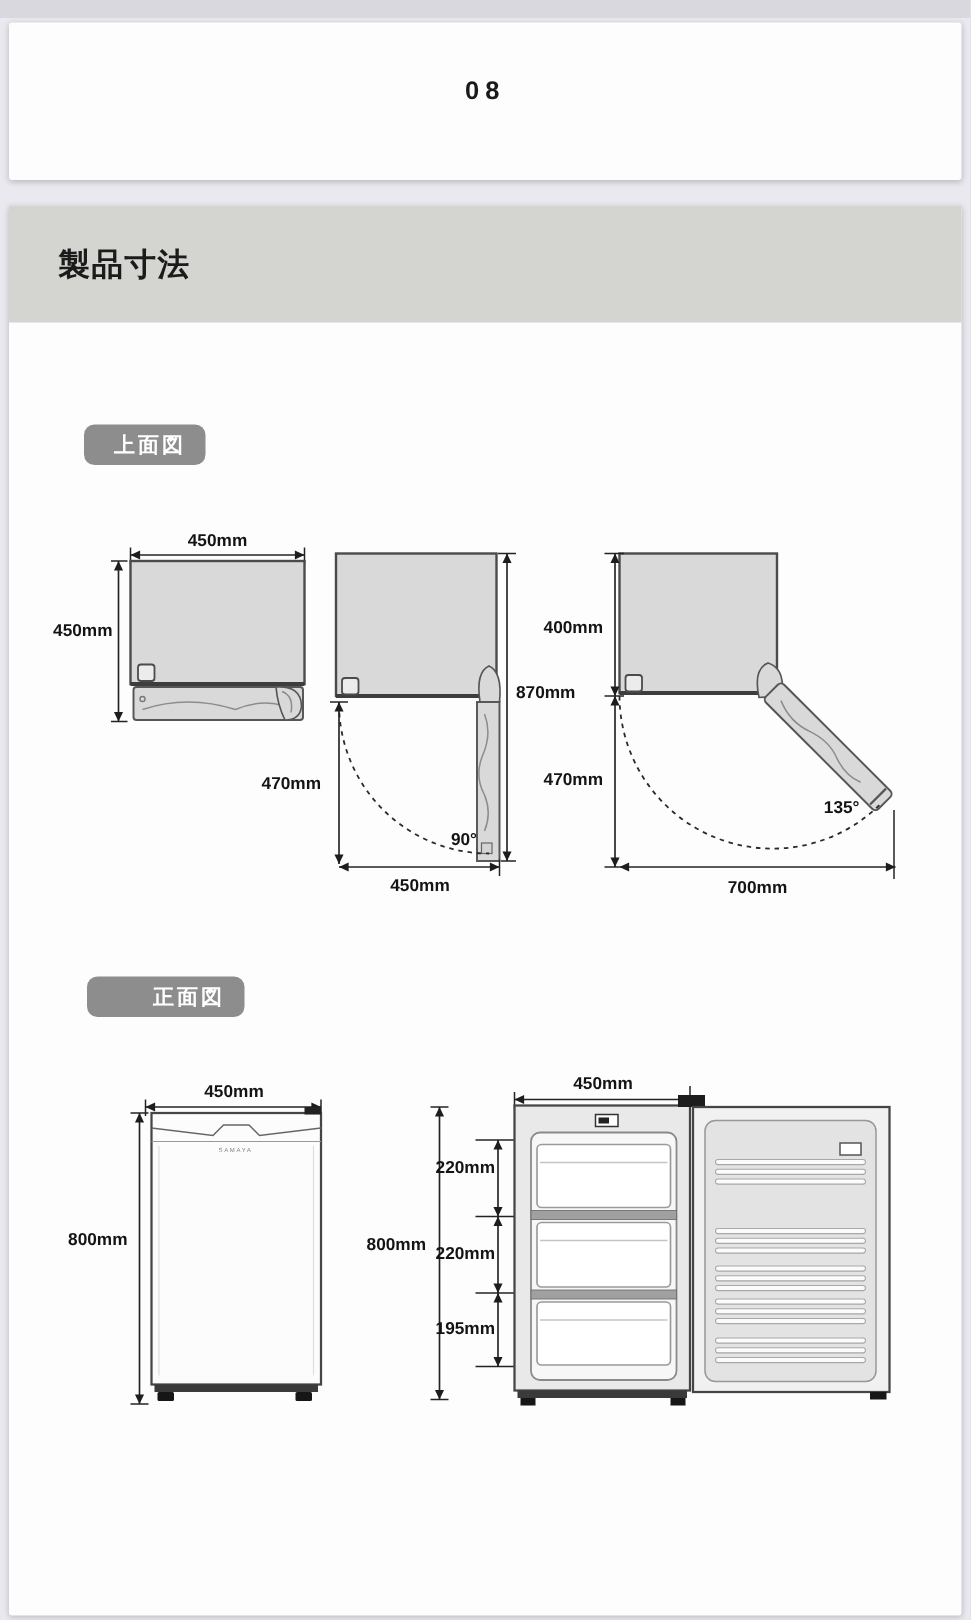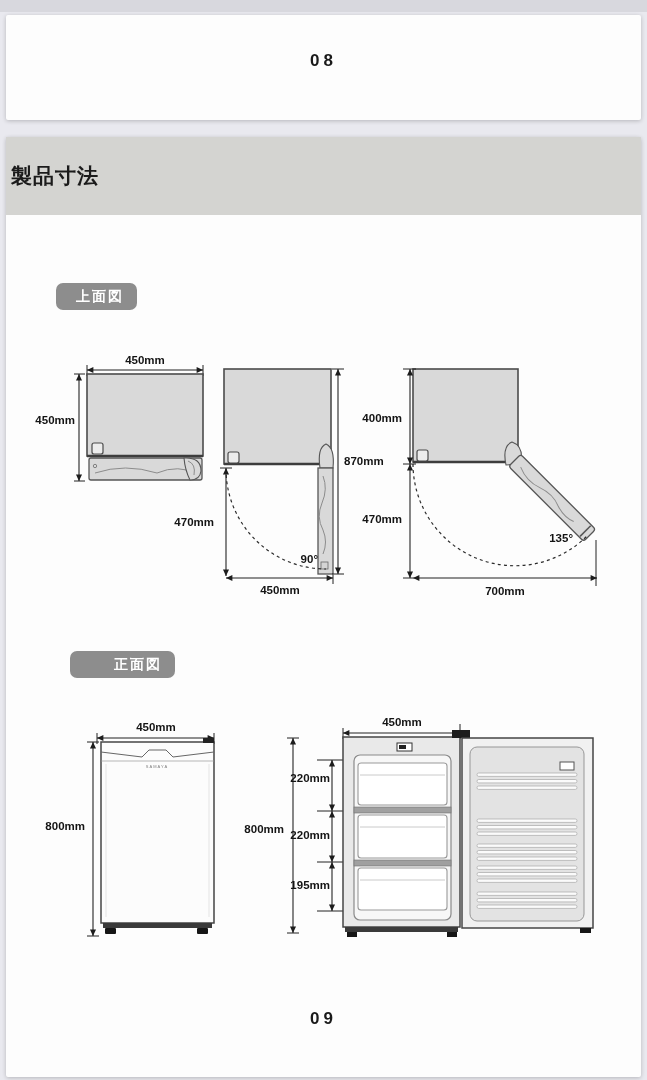--- a/index.html
+++ b/index.html
@@ -7,26 +7,26 @@
          font-family:"Liberation Sans","DejaVu Sans",sans-serif;overflow:hidden;}
   .card{position:absolute;left:6px;width:635px;background:#fdfdfd;border-radius:2px;
         box-shadow:0 1px 4px rgba(0,0,0,.22);}
   .card-top{top:3px;height:105px;}
   .card-main{top:125px;height:940px;}
   .page-num{position:absolute;left:0;width:100%;text-align:center;font-weight:bold;
             font-size:17px;letter-spacing:4px;color:#1a1a1a;}
   .pn-prev{top:36px;}
   .pn-cur{top:872px;}
   .section-header{position:absolute;top:0;left:0;right:0;height:78px;background:#d4d4d1;
-        display:flex;align-items:center;padding-left:5px;box-sizing:border-box;
+        display:flex;align-items:center;padding-left:33px;box-sizing:border-box;
         font-weight:bold;font-size:21px;color:#1b1b1b;letter-spacing:1px;}
   .badge{position:absolute;background:#8d8d8d;color:#ffffff;font-weight:bold;font-size:14px;
          letter-spacing:2px;padding:5px 13px;border-radius:7px;line-height:1.2;}
   .badge-top{left:50px;top:146px;padding-left:20px;}
-  .badge-front{left:64px;top:514px;padding-left:44px;}
+  .badge-front{left:52px;top:514px;padding-left:44px;}
   .overlay{position:absolute;left:0;top:0;width:647px;height:1080px;pointer-events:none;}
   
   .dt{font:bold 11.5px "Liberation Sans","DejaVu Sans",sans-serif;fill:#141414;}
   .brand{font:4px "Liberation Sans",sans-serif;fill:#808080;letter-spacing:1.1px;}
   .dl{stroke:#232323;stroke-width:1.1;fill:none;}
   .tick{stroke:#232323;stroke-width:1;fill:none;}
   .bodyfill{fill:#d9d9d9;stroke:#4b4b4b;stroke-width:1.6;}
   .doorfill{fill:#d9d9d9;stroke:#565656;stroke-width:1.3;}
   .thk{stroke:#3d3d3d;stroke-width:2.6;fill:none;}
   .wav{stroke:#8c8c8c;stroke-width:1;fill:none;}
@@ -42,21 +42,20 @@
   <div class="card card-top">
     <div class="page-num pn-prev">08</div>
   </div>
 
   <div class="card card-main">
     <div class="section-header">
       <span>製品寸法</span>
     </div>
     <div class="badge badge-top">上面図</div>
     <div class="badge badge-front">正面図</div>
-    <div class="page-num pn-cur">09</div>
   </div>
 
   <svg class="overlay" viewBox="0 0 647 1080">
     <defs>
       <marker id="arw" viewBox="0 0 10 10" refX="8.5" refY="5" markerWidth="8" markerHeight="8" orient="auto-start-reverse" markerUnits="userSpaceOnUse">
         <path d="M0.5,1.2 L8.5,5 L0.5,8.8 Z" fill="#1d1d1d"></path>
       </marker>
     </defs>
 
     <g>

